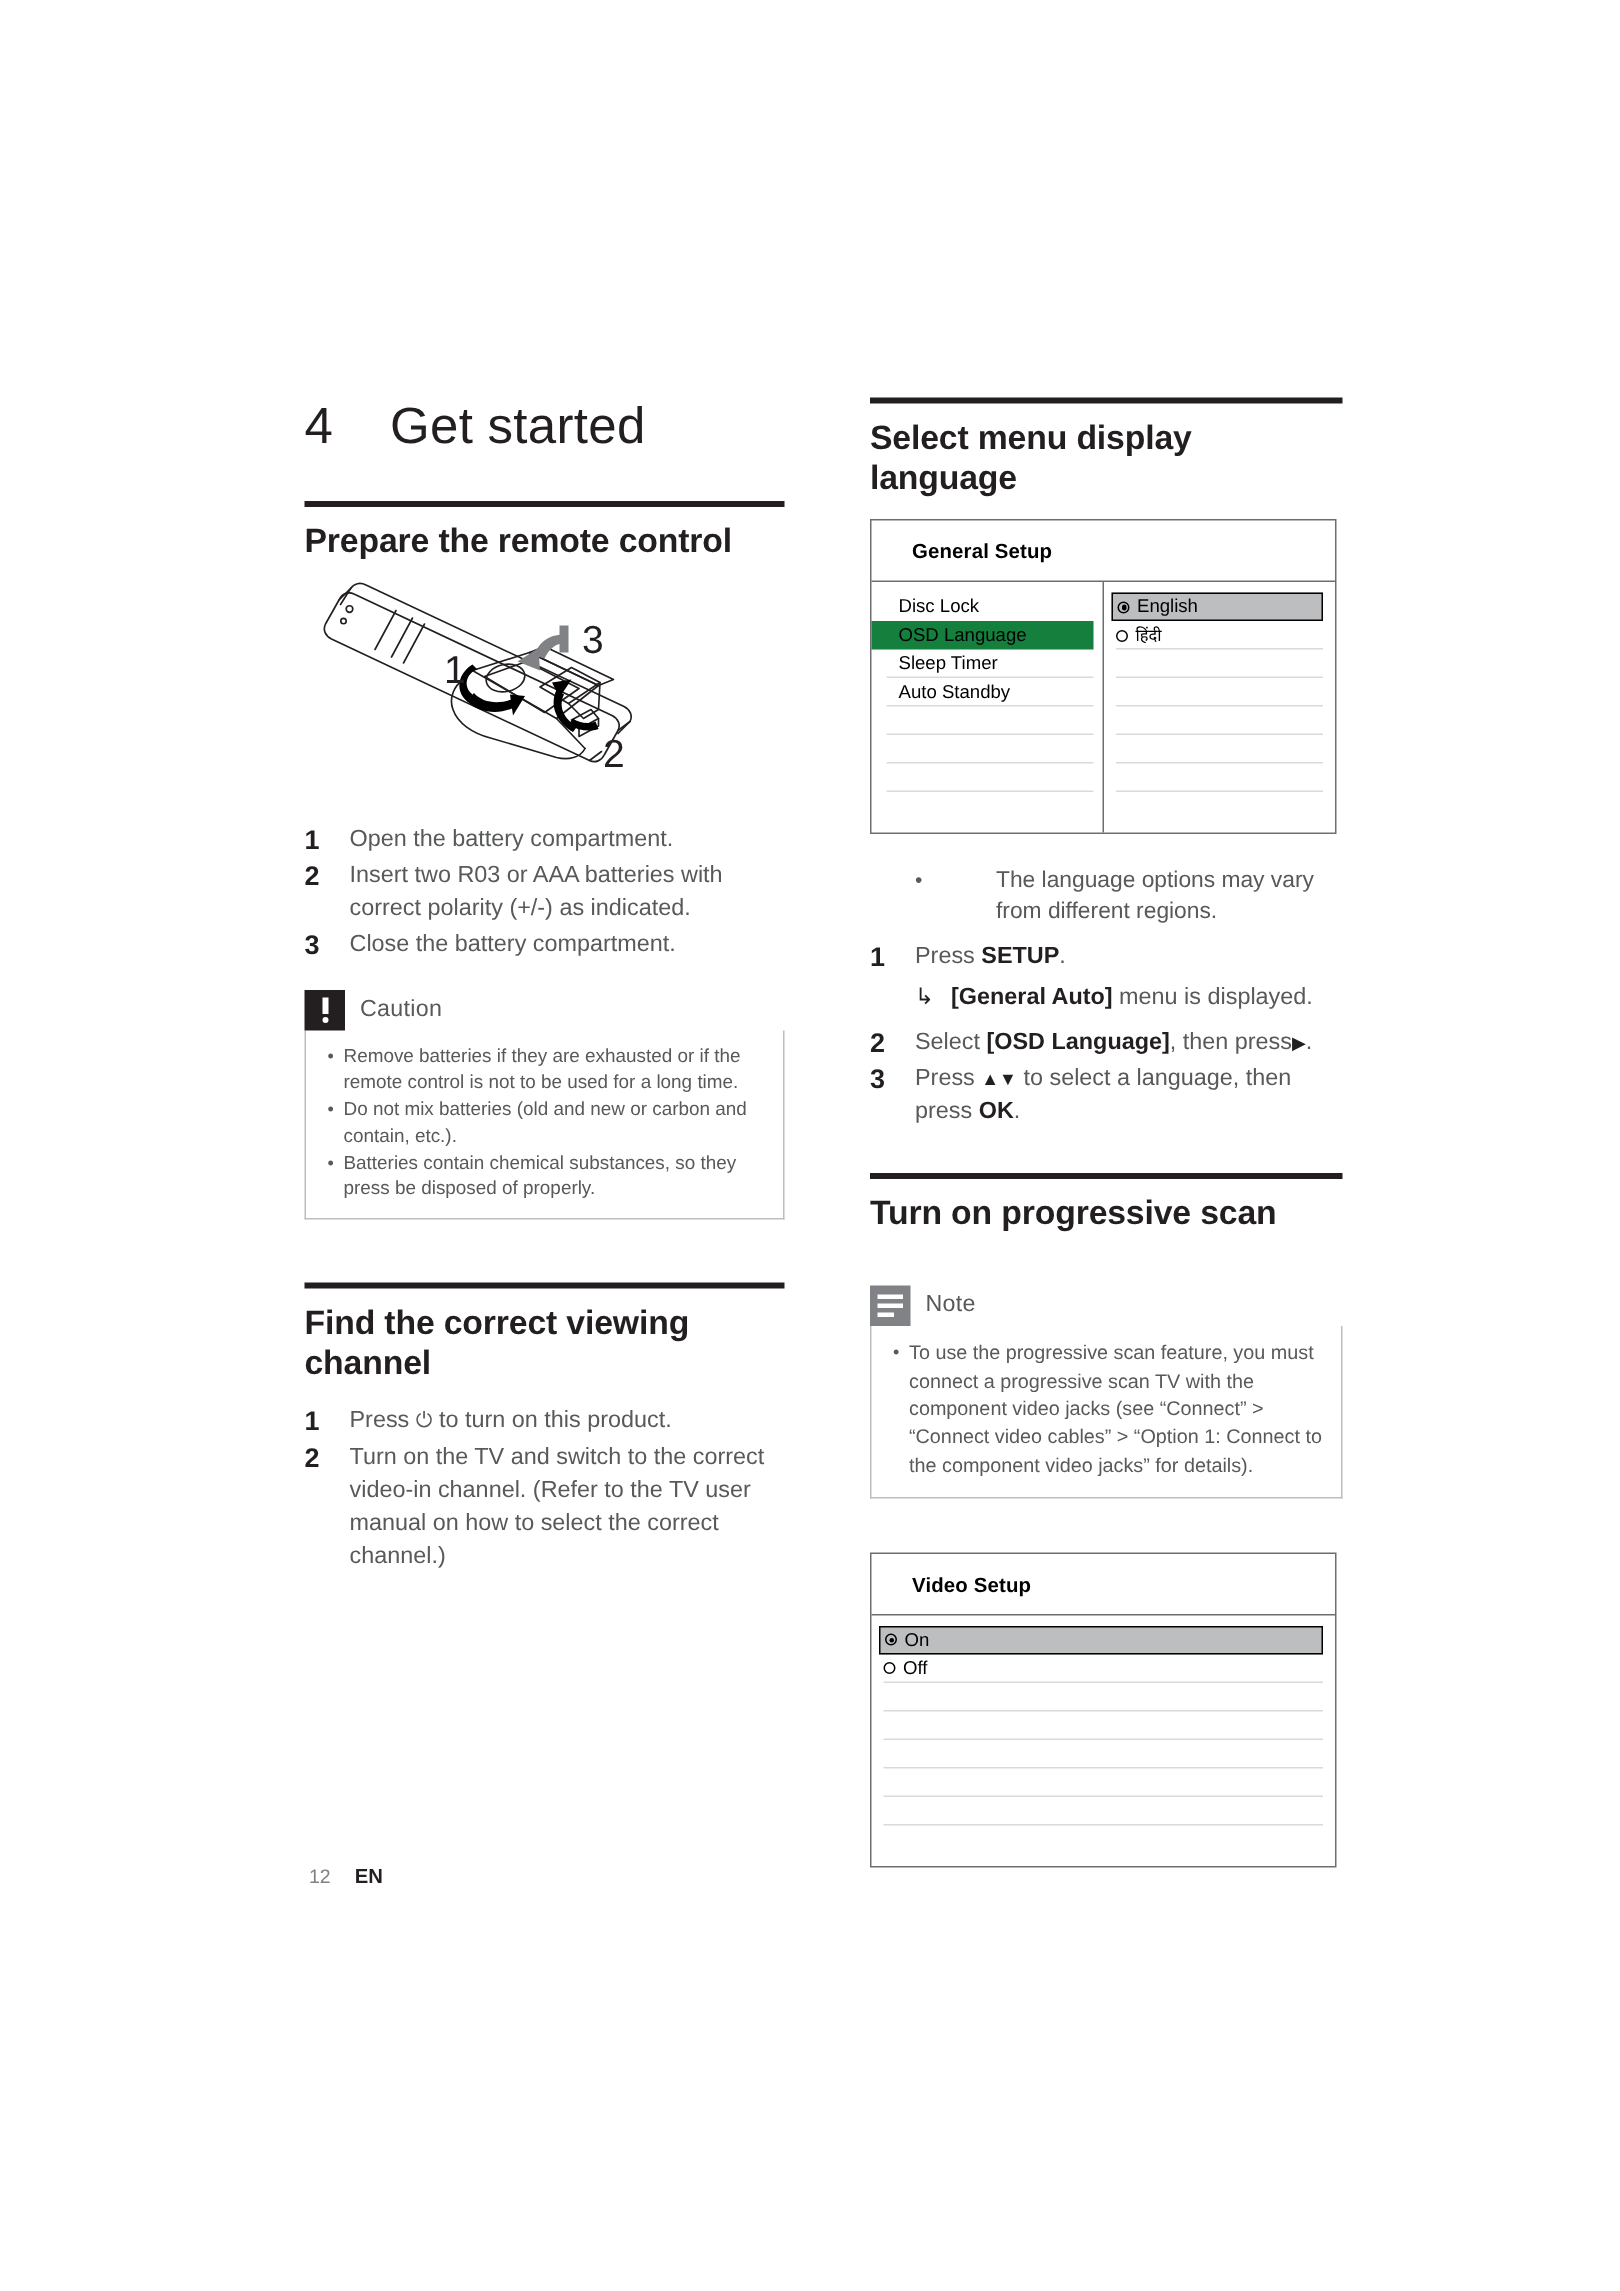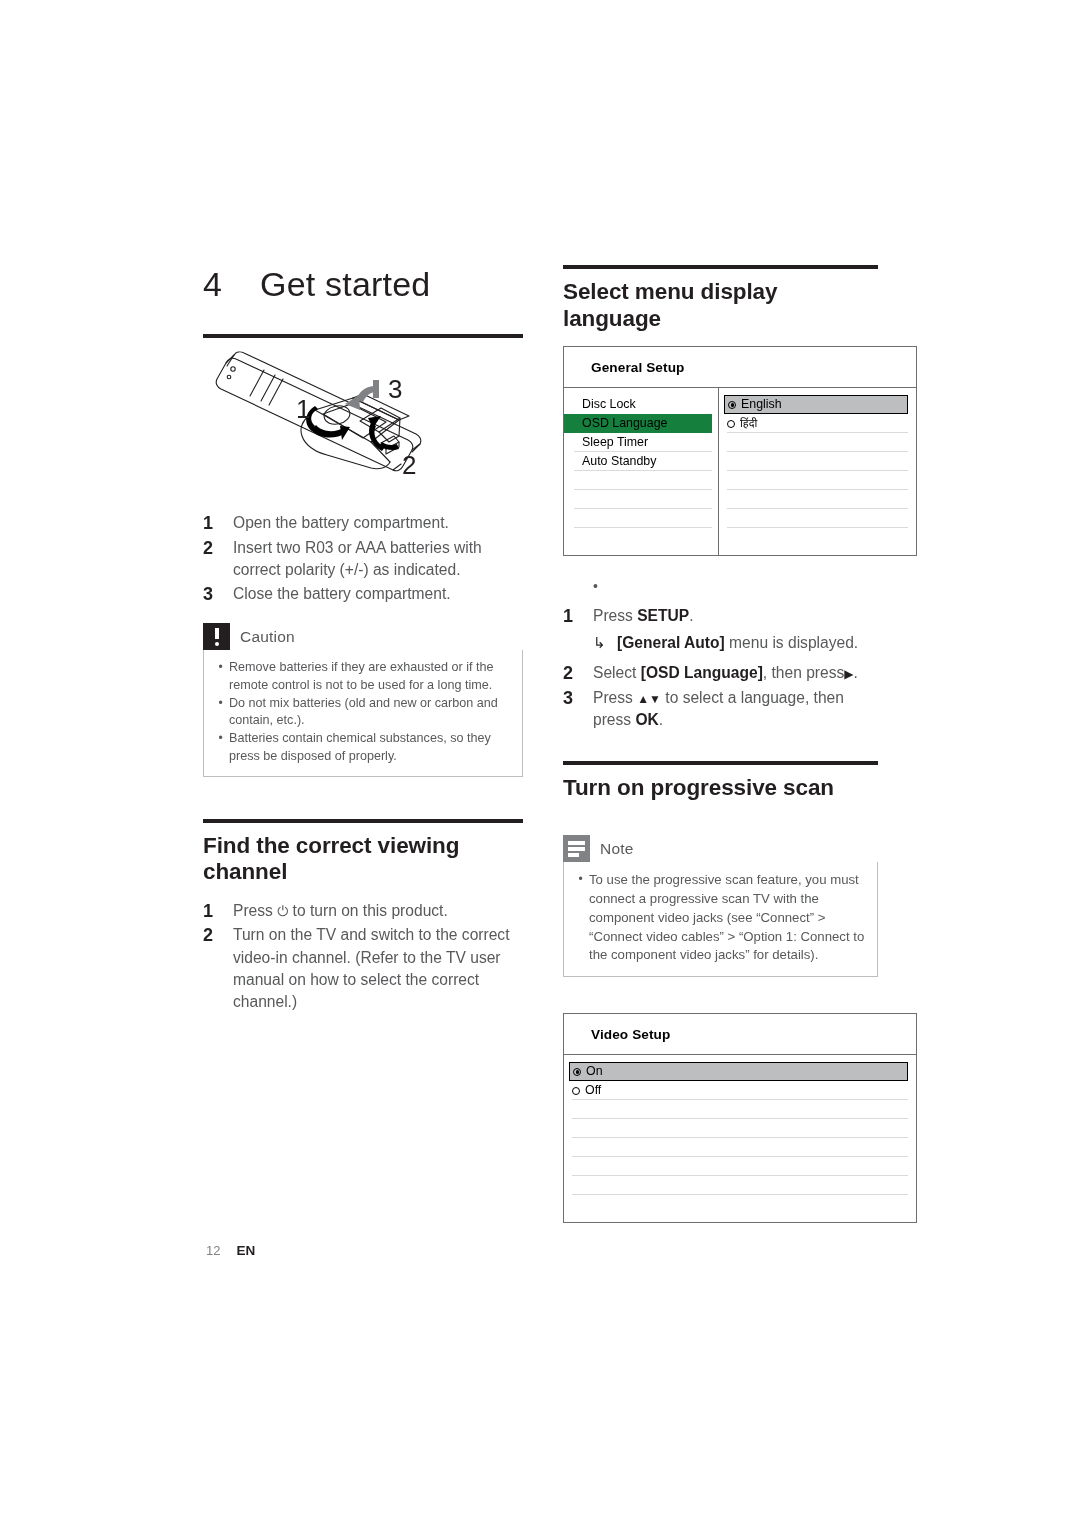--- a/index.html
+++ b/index.html
@@ -25,21 +25,21 @@
 
   
   .col-left {
     position: absolute;
     left: 203px;
     top: 265px;
     width: 320px;
   }
   .col-right {
     position: absolute;
-    left: 563px;
+    left: 580px;
     top: 265px;
     width: 315px;
   }
 
   
   .chapter-title {
     font-size: 34px;
     font-weight: 400;
     letter-spacing: 0.2px;
     color: #231f20;
@@ -204,21 +204,21 @@
     text-align: center;
   }
   .callout-body .ctext { flex: 1; }
   .note-body li { font-size: 13.2px; line-height: 1.42; }
 
   
   .osd {
     margin-top: 14px;
     border: 1.5px solid #6d6e71;
     background: #ffffff;
-    width: 354px;
+    width: 311px;
     box-sizing: border-box;
   }
   .osd-title {
     font-size: 13.6px;
     font-weight: 700;
     color: #000;
     padding: 13px 0 12px 27px;
     border-bottom: 1.5px solid #6d6e71;
     letter-spacing: 0.1px;
   }
@@ -321,20 +321,21 @@
 <div class="page">
 
   <div class="col-left">
 
     <h1 class="chapter-title">
       <span class="chapter-num">4</span>
       <span>Get started</span>
     </h1>
 
     <div class="rule-thick"></div>
+    <h2 class="h2">Prepare the remote control</h2>
 
     <div class="remote-fig">
       <svg width="320" height="148" viewBox="0 0 320 148">
         <g fill="none" stroke="#231f20" stroke-width="1.1" stroke-linejoin="round" stroke-linecap="round">
 
           <path d="M14,29 L23,13 C25,9 29,7 33,9 L205,90 C209,92 211,96 209,100 L200,116 C198,120 194,122 190,120 L18,39 C14,37 12,33 14,29 Z"></path>
 
           <path d="M23,13 L31,5 C33,2 37,1 41,3 L213,84 C217,86 219,90 217,94 L209,102"></path>
           <path d="M31,5 L24,16"></path>
 
@@ -487,20 +488,21 @@
           <div class="osd-row rule"></div>
           <div class="osd-row"></div>
         </div>
       </div>
     </div>
 
     <div class="plain-bullets" style="margin-top:20px;">
       <ul>
         <li>
           <span class="bdot">•</span>
+          <span class="btext">The language options may vary from different regions.</span>
         </li>
       </ul>
     </div>
 
     <div class="steps" style="margin-top:4px;">
       <div class="step">
         <span class="step-num">1</span>
         <span class="step-body">
           <span>Press </span><b>SETUP</b><span>.</span>
           <span class="substep">

